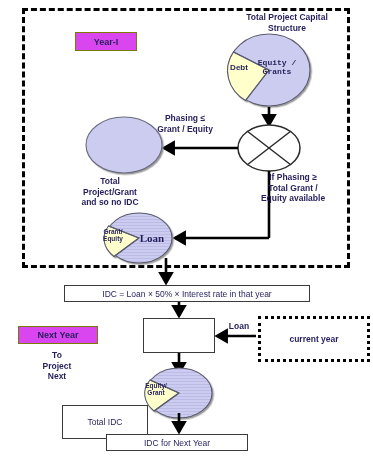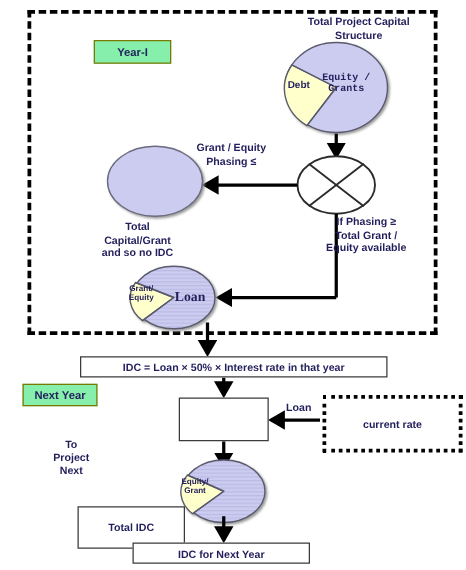--- a/index.html
+++ b/index.html
@@ -27,35 +27,35 @@
     box-sizing:border-box;
     display:flex;align-items:center;justify-content:center;
     text-align:center;
     font-size:8.5px;font-weight:bold;line-height:1.25;
     padding:1px 3px;
     background:#ffffff;
   }
 
   
   .tag{
-    background:#86efac;border:1.5px solid #7a7a00;
+    background:#d946ef;border:1.5px solid #7a7a00;
     box-sizing:border-box;
     display:flex;align-items:center;justify-content:center;
     font-size:9px;font-weight:bold;color:#231f5c;
   }
   #tag-year1{left:75px;top:32px;width:62px;height:19px;}
-  #tag-nextyear{left:18px;top:307px;width:60px;height:18px;}
+  #tag-nextyear{left:18px;top:326px;width:80px;height:18px;}
 
   
   .wbox{
     background:#ffffff;border:1.3px solid #3a3a3a;
     box-sizing:border-box;
     display:flex;align-items:center;justify-content:center;
     text-align:right;
-    font-size:8.5px;font-weight:bold;color:#231f5c;
+    font-size:8.5px;font-weight:normal;color:#231f5c;
   }
   #box-idc-formula{left:64px;top:285px;width:246px;height:17px;}
   #box-empty{left:143px;top:318px;width:72px;height:35px;}
   #box-total-idc{left:62px;top:405px;width:86px;height:34px;}
   #box-idc-next{left:106px;top:434px;width:142px;height:17px;}
 
   
   .lbl{
     font-size:8.5px;font-weight:bold;color:#231f5c;
     text-align:center;line-height:1.25;
@@ -182,27 +182,27 @@
     <div>Equity</div>
   </div>
 
   <div class="pielbl" id="pl-equity-grant2">
     <div>Equity/</div>
     <div>Grant</div>
   </div>
 
   <div class="abs lbl" id="lbl-total-eq">
     <div>Total</div>
-    <div>Capital/Grant</div>
+    <div>Project/Grant</div>
     <div>and so no IDC</div>
   </div>
 
   <div class="abs lbl" id="lbl-phasing-le">
+    <div>Phasing ≤</div>
     <div>Grant / Equity</div>
-    <div>Phasing ≤</div>
   </div>
 
   <div class="abs lbl" id="lbl-if-phasing">
     <div>If Phasing ≥</div>
     <div>Total Grant /</div>
     <div>Equity available</div>
   </div>
 
   <div class="abs lbl" id="lbl-loan-arrow">Loan</div>
 
@@ -215,17 +215,17 @@
   <div class="abs wbox" id="box-idc-formula">IDC = Loan × 50% × Interest rate in that year</div>
 
   <div class="abs wbox" id="box-empty"></div>
 
   <div class="abs wbox" id="box-total-idc">Total IDC</div>
 
   <div class="abs wbox" id="box-idc-next">IDC for Next Year</div>
 
   <div class="abs" id="note-box">
     <div>
-      <div>current rate</div>
+      <div>current year</div>
     </div>
   </div>
 
 </div>
 
 </body></html>

